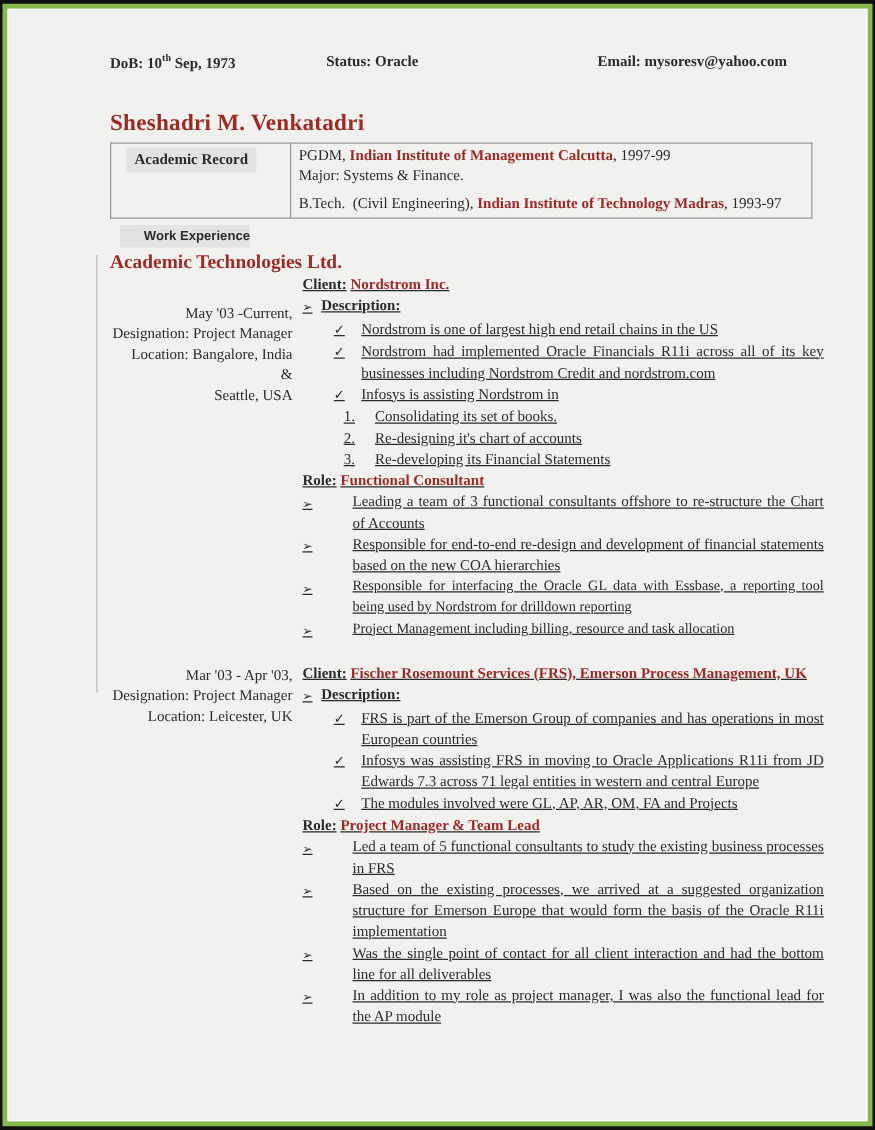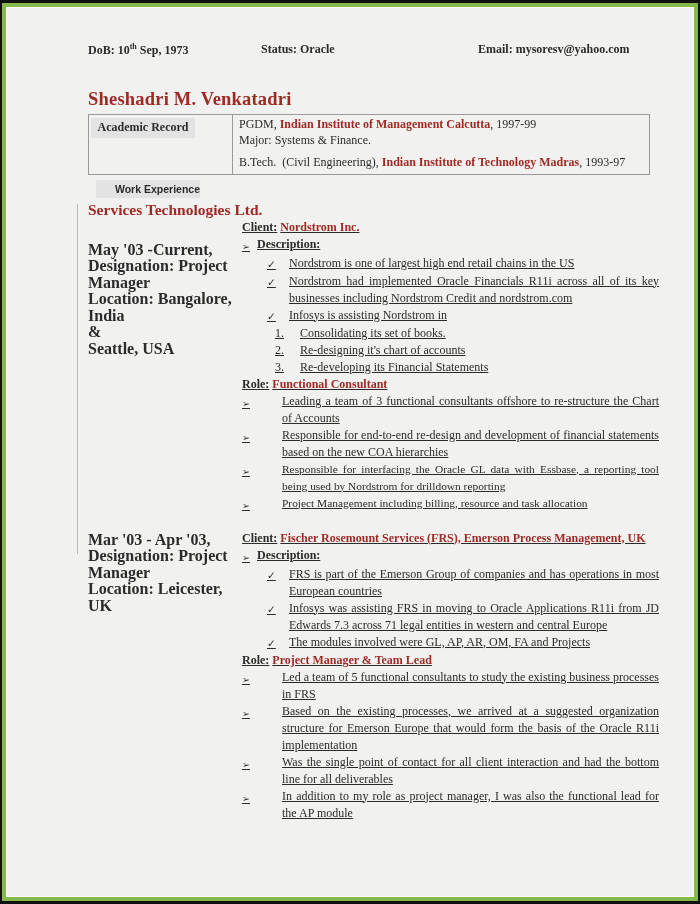--- a/index.html
+++ b/index.html
@@ -40,43 +40,43 @@
     margin-top:31px;
     font-size:18.5px;font-weight:bold;color:var(--accent_red);
     letter-spacing:.2px;
   }
 
   table.acad{
     width:562px;border-collapse:collapse;margin-top:4px;
     font-size:12px;line-height:15.5px;
   }
   table.acad td{border:1px solid var(--border_gray);vertical-align:top;}
-  td.acad-left{width:144px;padding:3px 0 0 2px;}
+  td.acad-left{width:144px;padding:3px 0 0 12px;}
   td.acad-right{padding:2px 6px 3px 6px;}
   .label-box{
     display:inline-block;background:var(--label_bg);
     font-weight:bold;font-size:12px;text-align:center;
     width:104px;padding:2px 0;
   }
   .acad-spacer{height:7px;}
 
   .work-label{
     margin:5px 0 0 8px;
     font-family:"Liberation Sans",sans-serif;font-size:10.5px;padding:3px 0;text-align:right;
   }
   .company{
     margin-top:3px;
     font-size:15.5px;font-weight:bold;color:var(--accent_red);
   }
 
   .job{display:flex;font-size:12px;line-height:17px;}
   .job + .job{margin-top:16px;}
   .job-left{
-    width:146px;flex:none;text-align:left;
-    font-weight:bold;font-size:16px;line-height:16.5px;
+    width:146px;flex:none;text-align:right;
+    font-weight:normal;font-size:12px;line-height:16.5px;
   }
   .job-left.offset{padding-top:23px;}
   .job-left.offset2{padding-top:2px;}
   .job-right{flex:1;padding-left:8px;text-decoration:underline;}
 
   .brow{display:flex;}
   .marker{flex:none;font-family:"DejaVu Sans",sans-serif;}
   .arrow-m{width:15px;font-size:9.5px;padding-top:2px;}
   .arrow-m.wide{width:40px;}
   .check-m{width:22px;font-size:10.5px;padding-top:1px;}
@@ -113,21 +113,21 @@
           <div><span>PGDM, </span><span class="red">Indian Institute of Management Calcutta</span><span>, 1997-99</span></div>
           <div>Major: Systems &amp; Finance.</div>
           <div class="acad-spacer"></div>
           <div><span>B.Tech.&nbsp; (Civil Engineering), </span><span class="red">Indian Institute of Technology Madras</span><span>, 1993-97</span></div>
         </td>
       </tr>
     </tbody>
       </table>
 
     <div class="label-box work-label">Work Experience</div>
-    <div class="company">Services Technologies Ltd.</div>
+    <div class="company">Academic Technologies Ltd.</div>
 
     
     <div class="job">
       <div class="job-left offset">
         <div>May '03 -Current,</div>
         <div>Designation: Project Manager</div>
         <div>Location: Bangalore, India</div>
         <div>&amp;</div>
         <div>Seattle, USA</div>
       </div>

